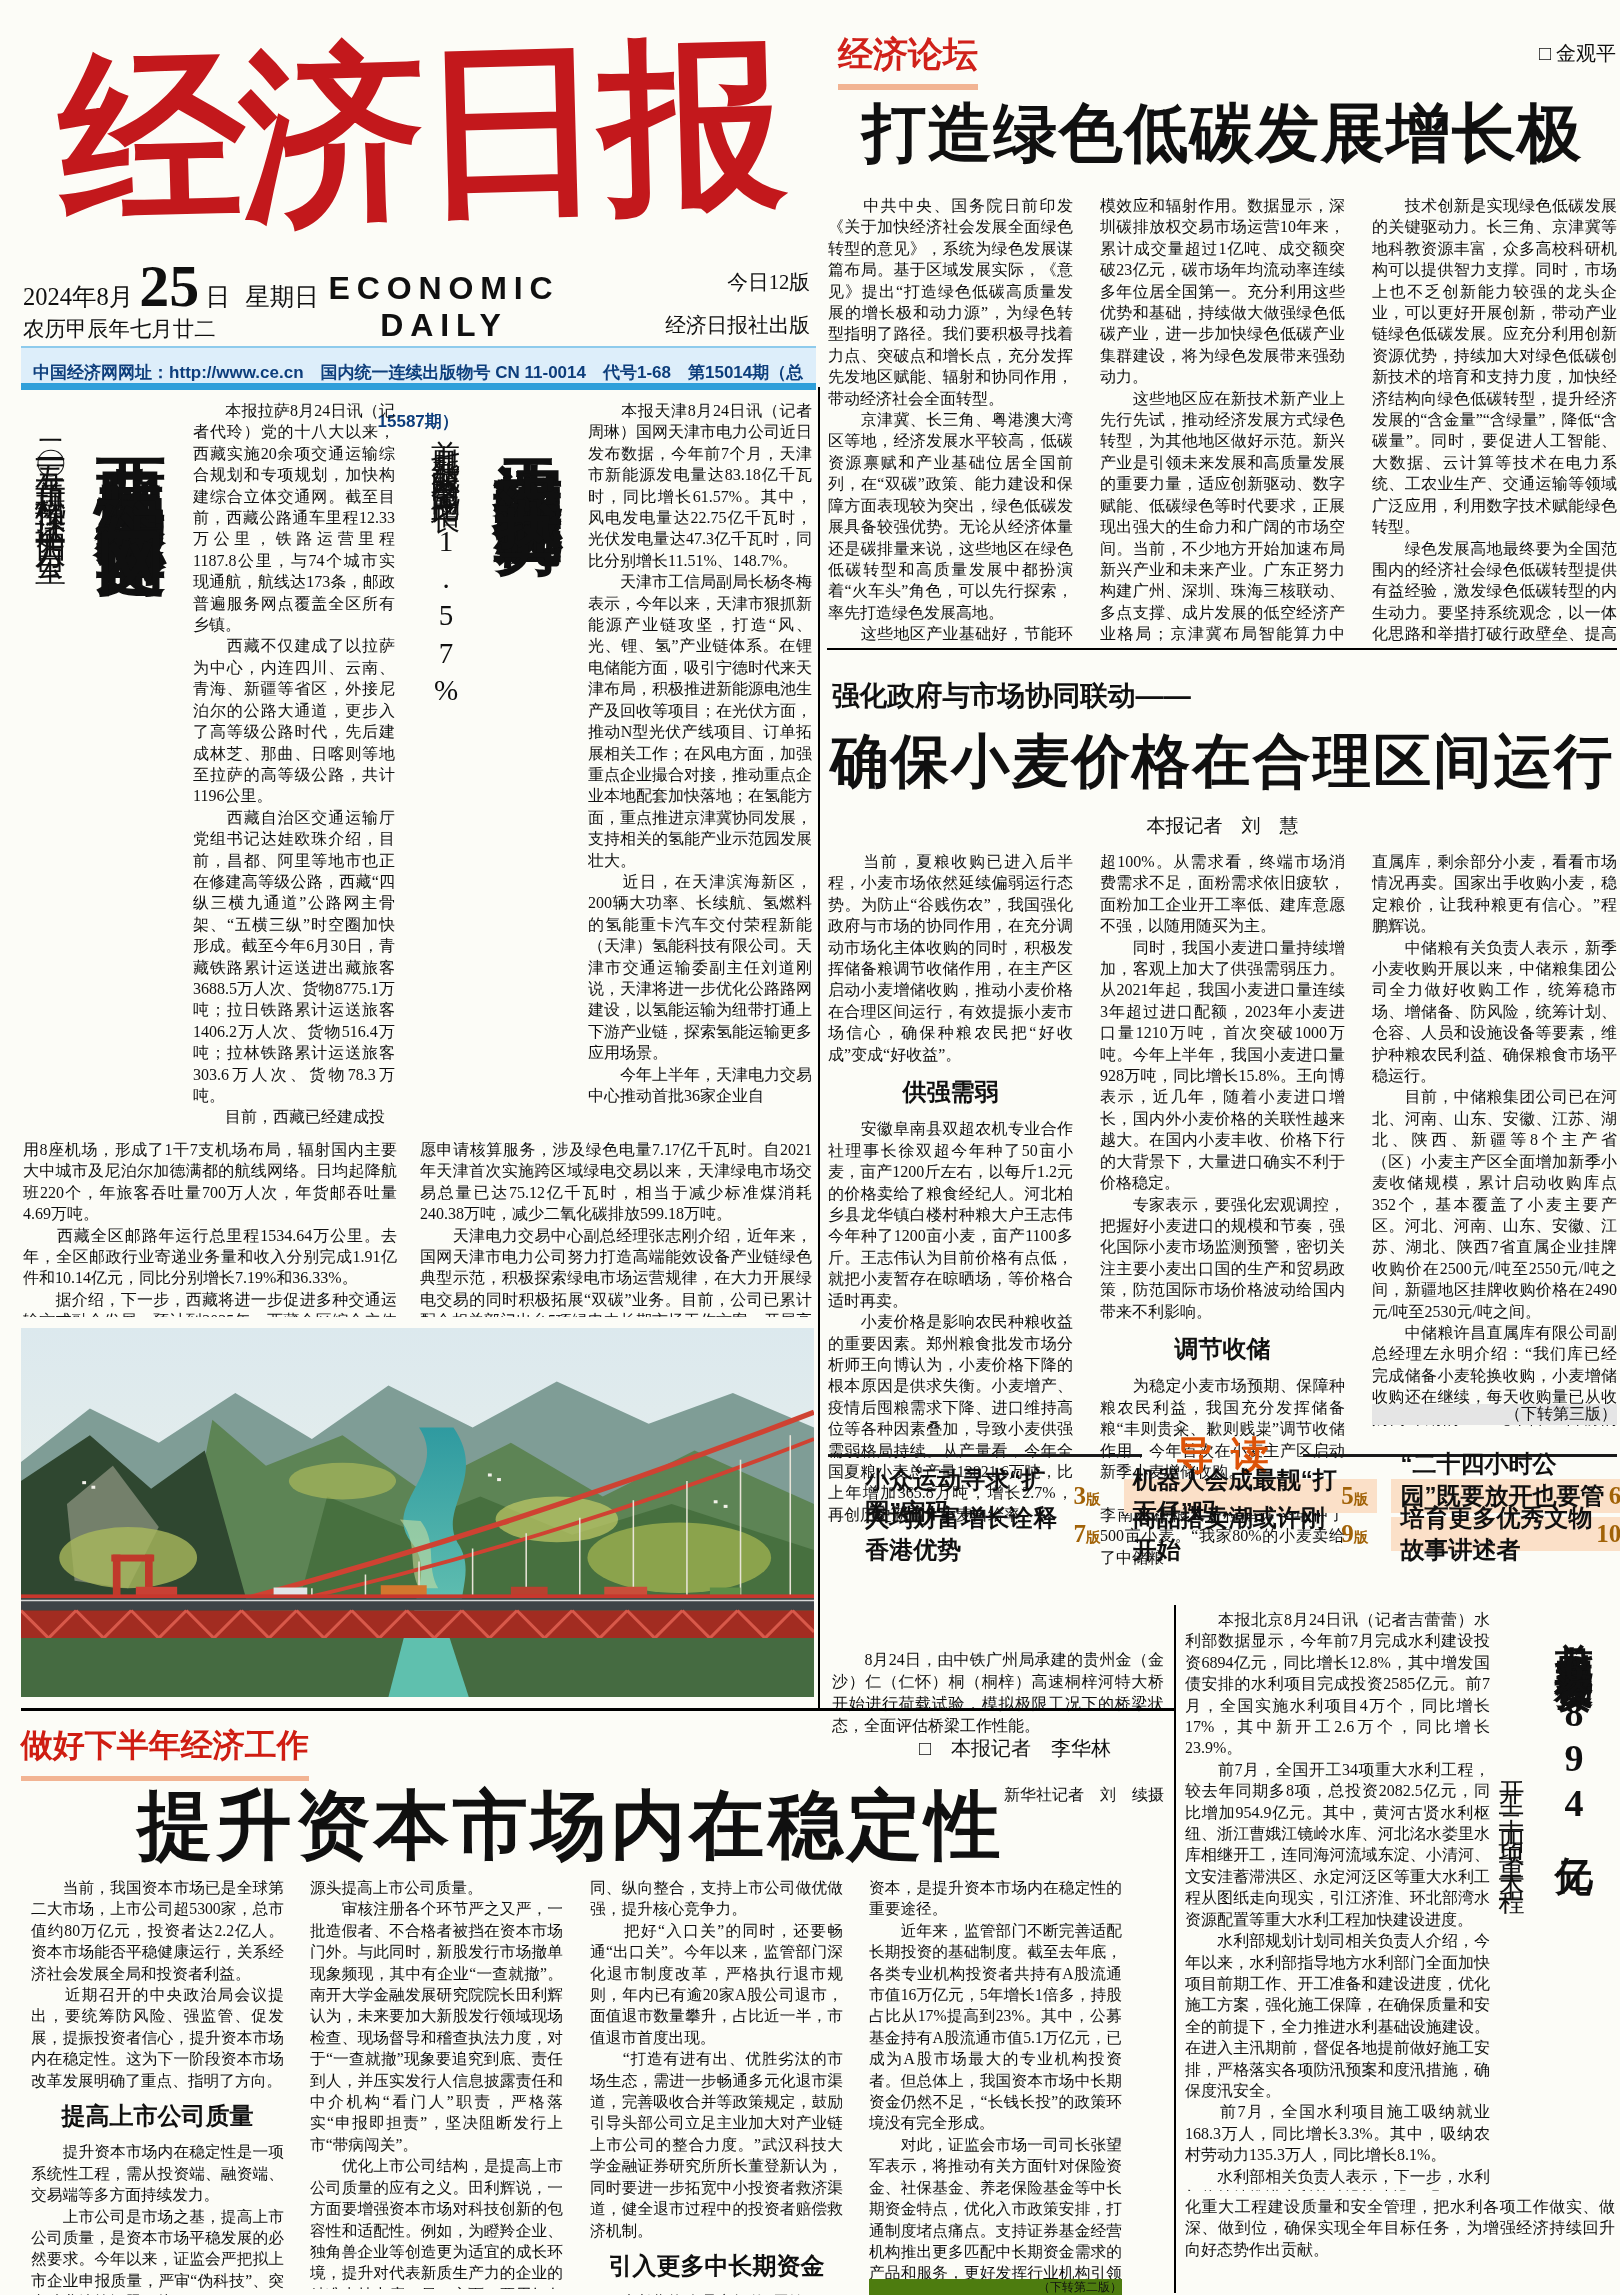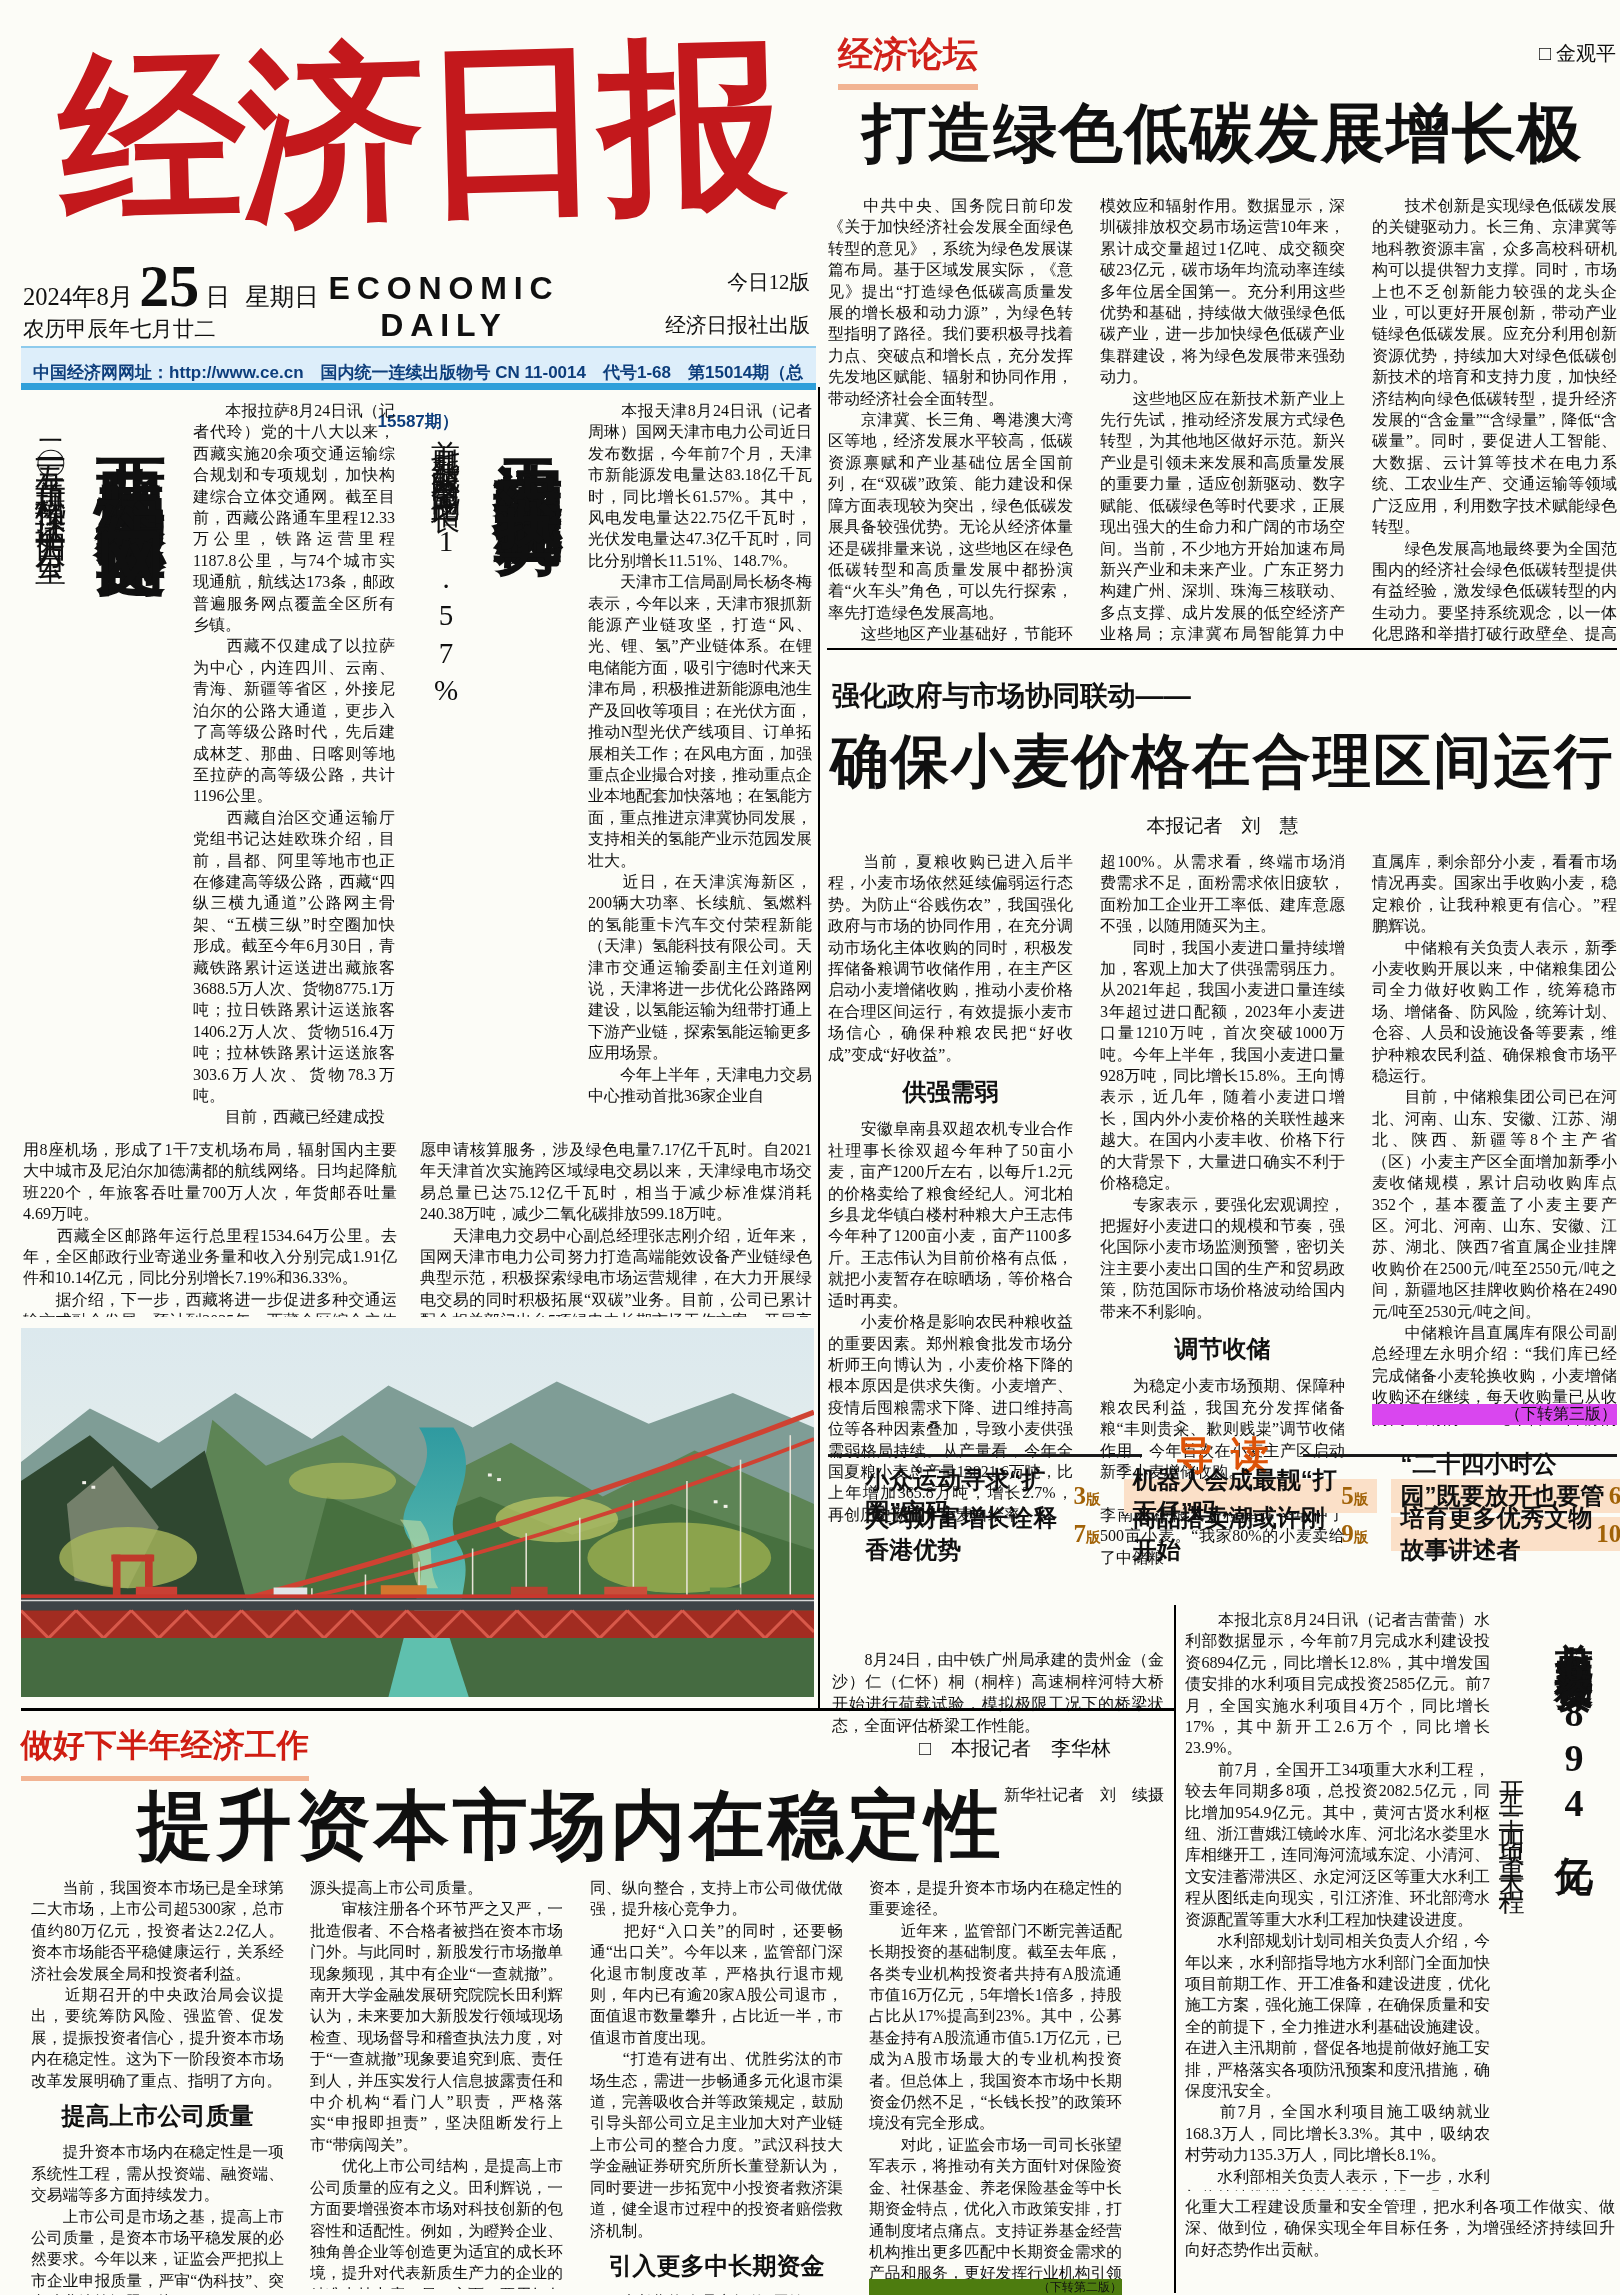--- a/index.html
+++ b/index.html
@@ -45,21 +45,21 @@
   #tj-wide{left:420px;top:1139px;width:392px;height:178px;}
 
   #photo{left:20.7px;top:1328px;width:793px;height:369px;overflow:hidden;background:#cfe0e4;}
 
   #wh-kicker{left:832px;top:677px;font-size:27.6px;font-weight:bold;}
   #wh-headline{left:828px;top:723px;width:789px;text-align:center;font-size:58px;font-weight:bold;letter-spacing:2.3px;}
   #wh-byline{left:828px;top:813px;width:789px;text-align:center;font-size:19px;}
   #wh-c1{left:828px;top:851px;width:245px;height:576px;}
   #wh-c2{left:1100px;top:851px;width:245px;height:576px;}
   #wh-c3{left:1372px;top:851px;width:245px;height:576px;}
-  #wh-jump{left:1372px;top:1404px;width:245px;text-align:right;font-size:16px;background:#d946ef;}
+  #wh-jump{left:1372px;top:1404px;width:245px;text-align:right;font-size:16px;background:#e5e5e5;}
   .subhead-serif{text-align:center;font-weight:bold;font-size:24px;margin:10.7px 0;}
   .subhead-sans{text-align:center;font-weight:900;font-size:24px;margin:9.2px 0;}
 
   #dd-head{left:828px;top:1430px;width:789px;display:flex;align-items:center;gap:17px;}
   .dd-line{flex:1;height:2.3px;background:#1a1a1a;}
   #dd-title{font-size:38px;font-weight:900;color:#dd5308;letter-spacing:17px;padding-left:17px;}
   #dd-grid{left:856px;top:1479px;width:789px;display:grid;grid-template-columns:1fr 1fr 1fr;gap:3.8px 13.8px;}
   .dd-item{height:34px;display:flex;justify-content:space-between;align-items:center;padding:0 9.2px;}
   .dd-item .t{font-size:24px;font-weight:bold;}
   .dd-page{color:#a16207;font-weight:bold;font-size:25px;white-space:nowrap;}

